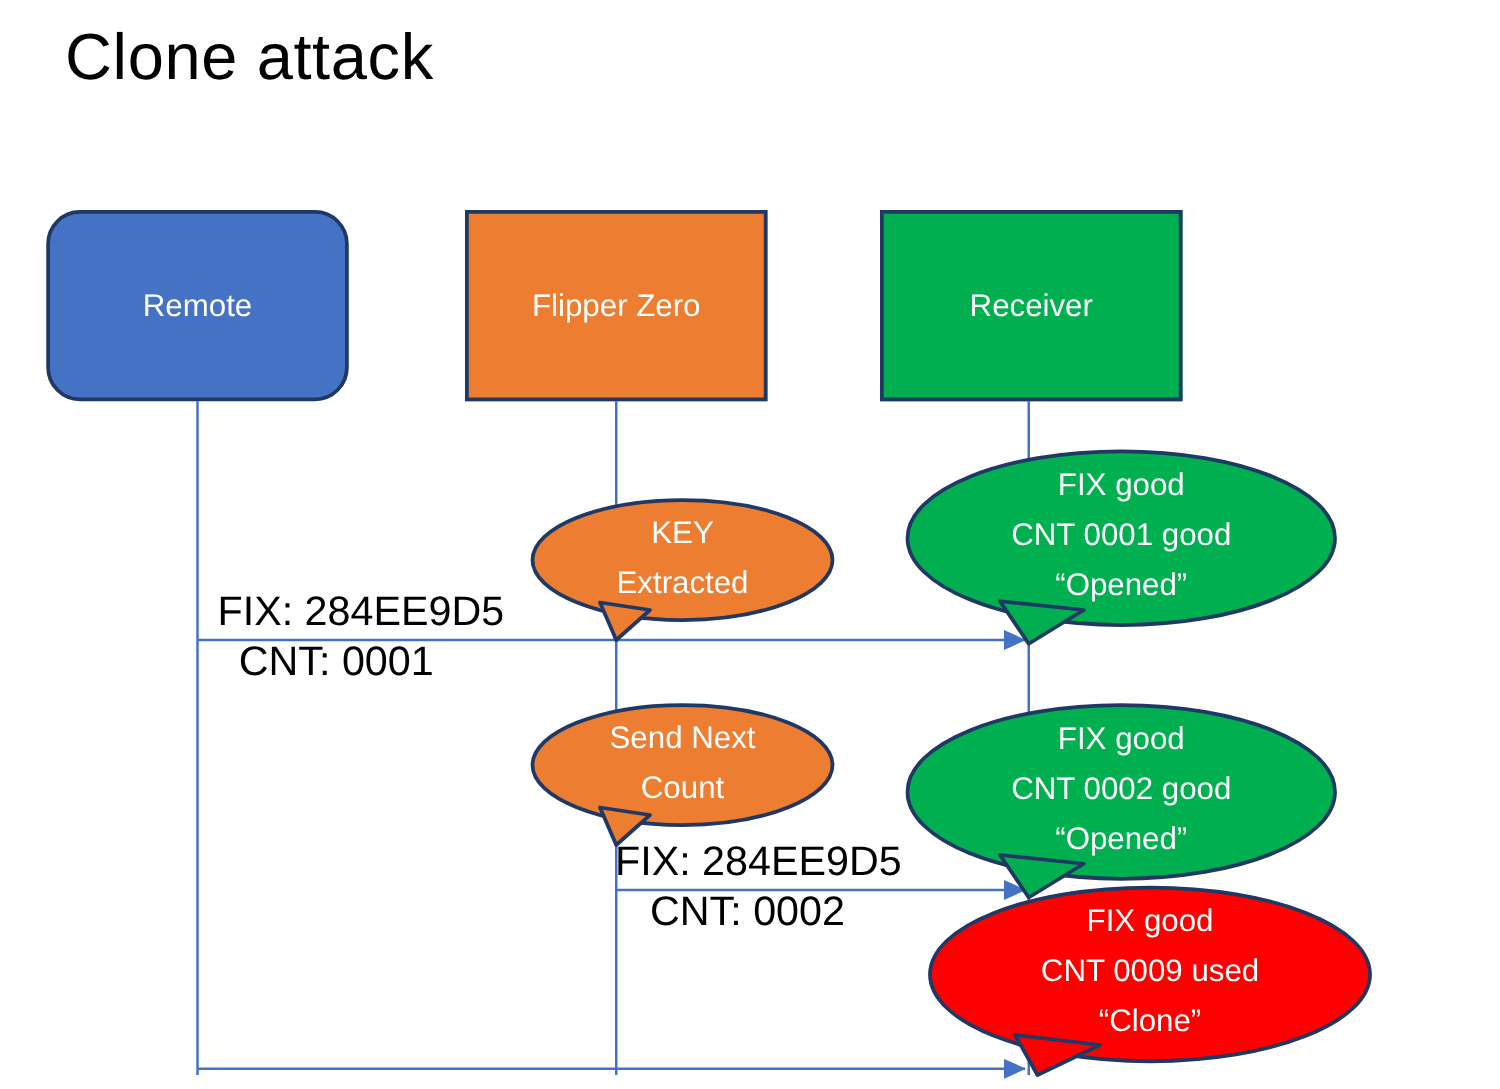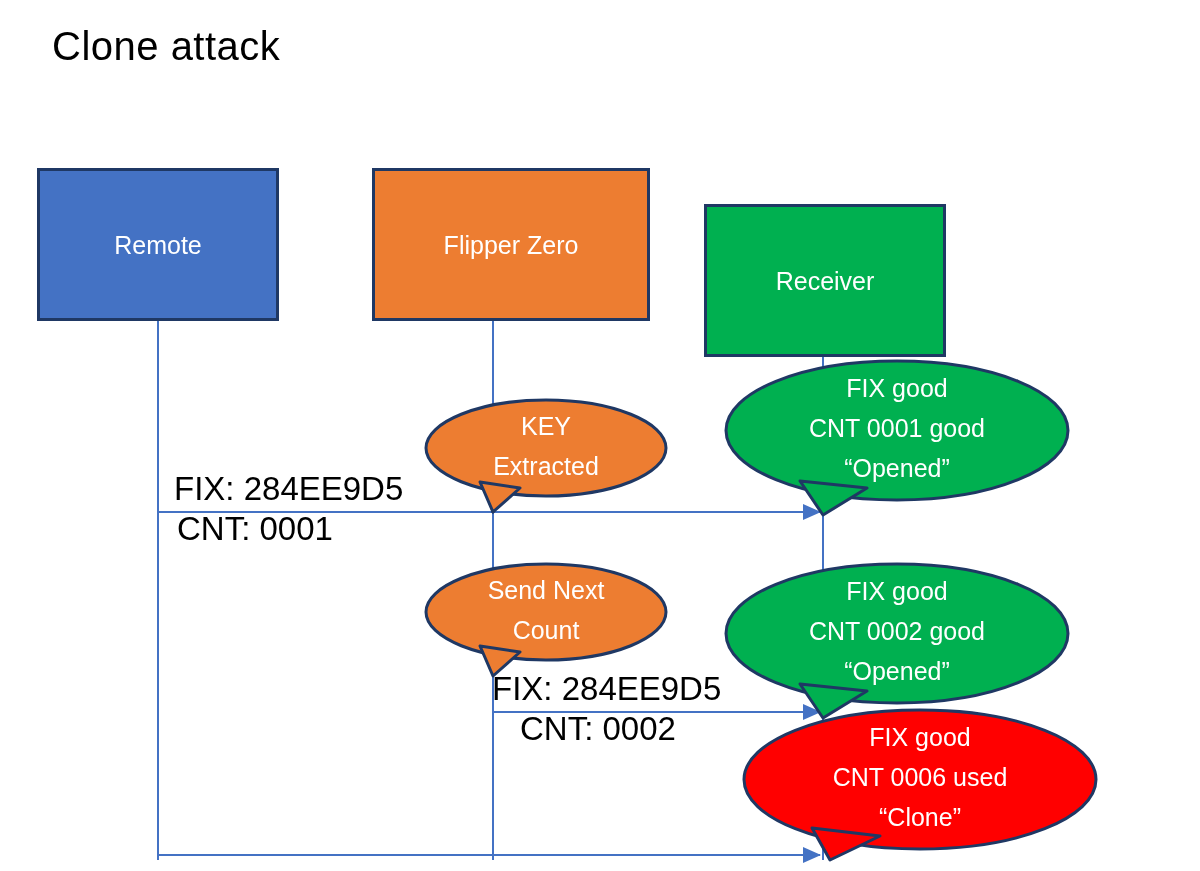--- a/index.html
+++ b/index.html
@@ -14,21 +14,21 @@
     position: relative;
     width: 1200px;
     height: 871px;
     background: #ffffff;
     overflow: hidden;
   }
   #slide-title {
     position: absolute;
     left: 52px;
     top: 10px;
-    font-size: 40px;
+    font-size: 52px;
     line-height: 72px;
     font-weight: 400;
     color: #000000;
     letter-spacing: 0.5px;
     white-space: nowrap;
   }
   
   #wire-layer {
     position: absolute;
     left: 0; top: 0;
@@ -41,23 +41,23 @@
     box-sizing: border-box;
     border: 3px solid #1F3864;
     display: flex;
     align-items: center;
     justify-content: center;
     color: #ffffff;
     font-size: 25px;
     line-height: 30px;
     text-align: center;
   }
-  .actor-box.remote   { left: 37px;  top: 168px; width: 242px; height: 153px; background: #4472C4; }
-  .actor-box.flipper  { left: 372px; top: 168px; width: 278px; height: 153px; background: #ED7D31; }
-  .actor-box.receiver { left: 704px; top: 168px; width: 242px; height: 153px; background: #00B050; margin-top: 36px; }
+  .actor-box.remote   { left: 37px;  top: 168px; width: 242px; height: 153px; background: #4472C4; border-radius: 27px; }
+  .actor-box.flipper  { left: 372px; top: 168px; width: 242px; height: 153px; background: #ED7D31; }
+  .actor-box.receiver { left: 704px; top: 168px; width: 242px; height: 153px; background: #00B050; }
 
   
   .callout {
     position: absolute;
   }
   .callout svg {
     position: absolute;
     left: 0;
     top: 0;
     overflow: visible;
@@ -98,21 +98,21 @@
 
   
   .msg-label {
     position: absolute;
     font-size: 33px;
     line-height: 34px;
     color: #000000;
     white-space: nowrap;
   }
   #msg1-fix { left: 174px; top: 472px; }
-  #msg1-cnt { left: 177px; top: 512px; }
+  #msg1-cnt { left: 191px; top: 512px; }
   #msg2-fix { left: 492px; top: 672px; }
   #msg2-cnt { left: 492px; top: 712px; margin-left: 28px; }
 </style>
 </head>
 <body>
 
 <div id="slide">
 
   <div id="slide-title">Clone attack</div>
 
@@ -189,21 +189,21 @@
     </div>
   </div>
 
   <div class="callout" id="callout-fix-used-0002">
     <svg width="360" height="143" viewBox="0 0 360 143">
       <path d="M180,2 C82,2 4,33 4,71.5 C4,110 82,141 180,141 C278,141 356,110 356,71.5 C356,33 278,2 180,2 Z" fill="#FF0000" stroke="#1F3864" stroke-width="3" stroke-linejoin="round"></path>
       <path d="M72,120 L90,152 L140,128 Z" fill="#FF0000" stroke="#1F3864" stroke-width="3" stroke-linejoin="round"></path>
     </svg>
     <div class="callout-text">
       <span>FIX good</span>
-      <span>CNT 0006 used</span>
+      <span>CNT 0009 used</span>
       <span>“Clone”</span>
     </div>
   </div>
 
   <div class="msg-label" id="msg1-fix">FIX: 284EE9D5</div>
   <div class="msg-label" id="msg1-cnt">CNT: 0001</div>
   <div class="msg-label" id="msg2-fix">FIX: 284EE9D5</div>
   <div class="msg-label" id="msg2-cnt">CNT: 0002</div>
 
 </div>

